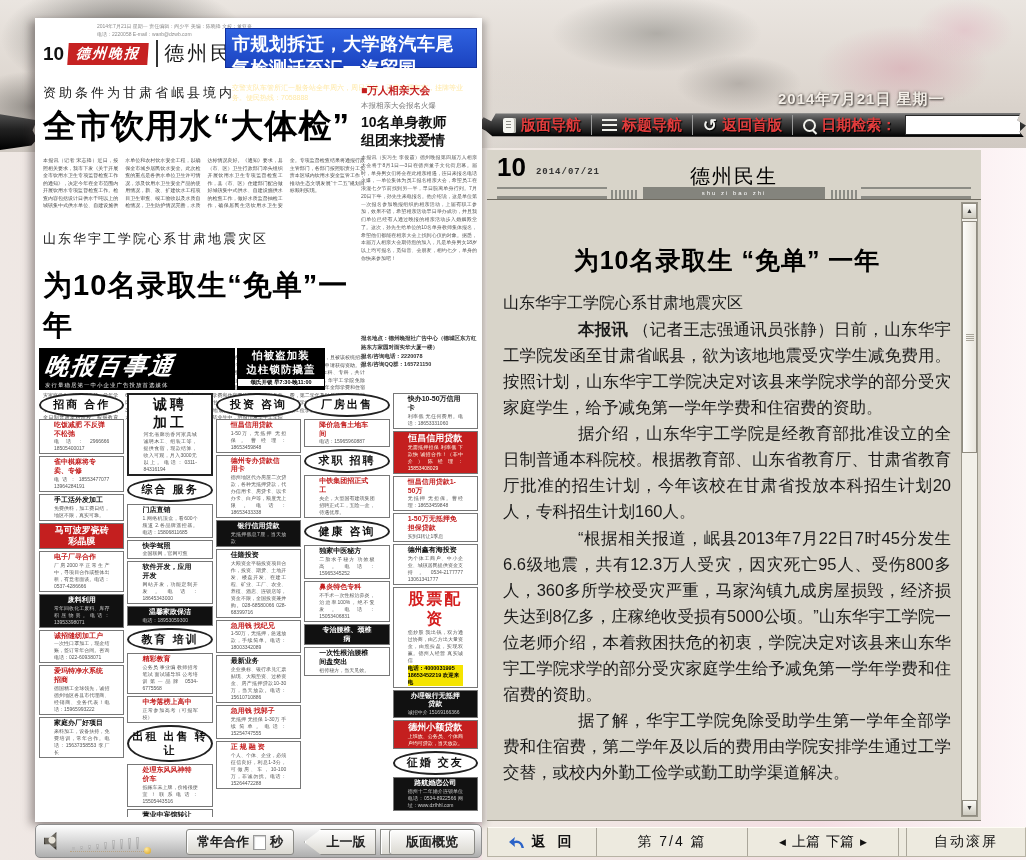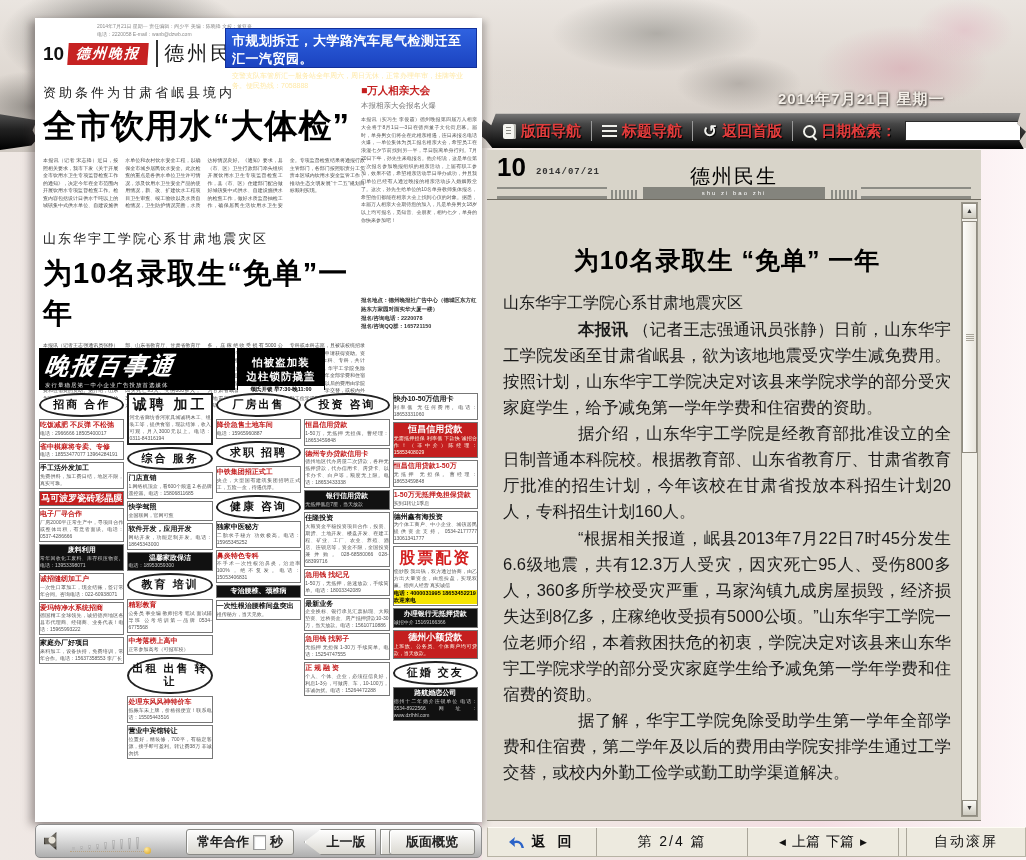--- a/index.html
+++ b/index.html
@@ -19,21 +19,21 @@
       linear-gradient(180deg,#eae5e0 0%,#ddd6cf 60%,#cfc8c1 100%);}
   .pink-right{position:absolute;left:482px;top:148px;width:544px;height:712px;
     background:linear-gradient(90deg,#efe9e3 0%,#f4dee3 62%,#f9ecef 82%,#fdf6f7 100%);}
   .date-display{position:absolute;left:778px;top:90px;color:#f4efe8;font-size:15px;font-weight:bold;
     text-shadow:1px 1px 2px #4a4440,0 0 3px #6b635c;letter-spacing:1px;text-align:center;}
   
   .torn-left{position:absolute;left:0;top:112px;width:37px;height:38px;
     background:linear-gradient(180deg,#555 0%,#222 45%,#000 100%);
     clip-path:polygon(0 6%,100% 22%,88% 48%,100% 72%,85% 88%,0 100%);}
   
-  .toolbar{position:absolute;left:477px;top:113px;width:549px;height:36px;
+  .toolbar{position:absolute;left:477px;top:113px;width:549px;height:24px;
     background:linear-gradient(180deg,#7a7a7a 0%,#474747 30%,#1c1c1c 75%,#000 100%);
     clip-path:polygon(0 55%,1.2% 18%,2.6% 34%,3.4% 2%,99% 0,98.4% 30%,100% 52%,98.8% 78%,99.6% 100%,2.8% 97%,1.6% 74%);
     display:flex;align-items:center;padding-left:26px;box-sizing:border-box;
     box-shadow:0 3px 5px rgba(0,0,0,.45);}
   .tb-item{display:flex;align-items:center;gap:5px;color:#e23c3c;font-size:15px;font-weight:bold;
     cursor:pointer;white-space:nowrap;text-shadow:1px 1px 1px #000;}
   .tb-sep{width:1px;height:20px;background:#9a9a9a;margin:0 10px;flex:none;}
   .ic-page{width:13px;height:15px;background:#f5f5f0;border-radius:2px;position:relative;flex:none;
     box-shadow:inset -2px 0 0 #b9b9b2;}
   .ic-page::after{content:"";position:absolute;left:3px;top:3px;width:5px;height:9px;background:
@@ -53,55 +53,55 @@
   .np-masthead{position:absolute;left:8px;top:22px;display:flex;align-items:center;gap:4px;}
   .np-pageno{font-size:19px;font-weight:bold;color:#111;}
   .np-brand{background:#c62222;color:#fff;font-size:14px;font-weight:bold;font-style:italic;
     font-family:"DejaVu Serif",serif;padding:2px 8px;letter-spacing:2px;transform:skew(-4deg);}
   .np-section{font-size:20px;color:#1a1a1a;letter-spacing:3px;border-left:2px solid #333;
     border-right:2px solid #333;padding:0 6px;margin-left:4px;}
   .np-tag{font-size:20px;font-weight:bold;color:#111;border-right:2px solid #333;padding-right:6px;letter-spacing:2px;}
   .np-banner{position:absolute;right:5px;top:10px;width:252px;height:40px;
     background:linear-gradient(180deg,#2f62e0 0%,#1b43c0 100%);border:1px solid #12309a;
     color:#fff;padding:3px 6px;box-sizing:border-box;}
-  .np-banner .b1{font-size:13px;font-weight:bold;letter-spacing:.5px;}
+  .np-banner .b1{font-size:18px;font-weight:bold;letter-spacing:.5px;}
   .np-banner .b2{font-size:7px;margin-top:3px;color:#ffe9a8;}
   .a1{position:absolute;left:8px;top:66px;width:322px;}
   .a1-kicker{font-size:13px;color:#222;letter-spacing:3px;}
   .a1-headline{font-size:33px;font-weight:900;color:#000;letter-spacing:1px;margin-top:2px;}
   .a1-body{margin-top:8px;height:78px;overflow:hidden;column-count:4;column-gap:7px;
     font-size:5px;line-height:1.5;color:#4a4a4a;text-align:justify;}
   .np-sidebar{position:absolute;right:5px;top:66px;width:116px;}
   .sb-tag{color:#c41f1f;font-weight:bold;font-size:10.5px;}
   .sb-sub{font-size:7.5px;color:#777;margin:3px 0;}
   .sb-head{font-size:14px;font-weight:900;color:#111;line-height:1.25;}
   .sb-body{margin-top:5px;height:178px;overflow:hidden;font-size:5px;line-height:1.55;color:#555;text-align:justify;}
   .sb-contact{font-size:5.5px;font-weight:bold;color:#333;line-height:1.6;margin-top:2px;}
   .a2{position:absolute;left:8px;top:212px;width:322px;}
   .a2-kicker{font-size:13px;color:#222;letter-spacing:2px;}
-  .a2-headline{font-size:29px;font-weight:900;color:#000;margin-top:6px;letter-spacing:1px;}
+  .a2-headline{font-size:29px;font-weight:900;color:#000;margin-top:18px;letter-spacing:1px;}
   .a2-body{margin-top:8px;height:82px;overflow:hidden;column-count:4;column-gap:7px;
     font-size:5px;line-height:1.5;color:#4a4a4a;text-align:justify;}
   
   .classifieds{position:absolute;left:4px;right:4px;top:330px;bottom:4px;}
   .cl-header{display:flex;height:42px;gap:2px;}
   .cl-brandbox{width:196px;background:#000;color:#fff;position:relative;flex:none;}
   .cl-brand{font-family:"DejaVu Serif",serif;font-style:italic;font-weight:bold;font-size:24px;
     letter-spacing:2px;padding:2px 6px 0;transform:skew(-8deg);white-space:nowrap;}
   .cl-brandsub{font-size:5.5px;color:#eee;padding:0 6px;letter-spacing:1px;}
   .cl-promo{flex:1;padding:1px 3px;overflow:hidden;}
   .cl-promo .p1{font-size:9px;font-weight:bold;font-style:italic;color:#111;white-space:nowrap;}
   .cl-promo .p2{font-size:6px;color:#c22;margin-top:1px;}
   .cl-promo .p3{font-size:5px;color:#444;margin-top:1px;}
-  .cl-lockbox{width:88px;background:#000;color:#fff;text-align:center;flex:none;padding-top:8px;}
+  .cl-lockbox{width:88px;background:#000;color:#fff;text-align:center;flex:none;padding-top:1px;}
   .cl-lockbox .l1,.cl-lockbox .l2{font-size:10.5px;font-weight:bold;letter-spacing:1px;}
   .cl-lockbox .l3{font-size:5.5px;background:#fff;color:#000;margin:2px 1px 0;font-weight:bold;}
   .cl-grid{display:flex;gap:3px;margin-top:3px;height:424px;overflow:hidden;}
   .ads-col{flex:1;display:flex;flex-direction:column;gap:2px;overflow:hidden;}
-  .ad{border:1px solid #777;padding:1px 0;background:#fff;flex:none;}
+  .ad{border:1px solid #777;padding:1px 14px;background:#fff;flex:none;}
   .ad-t{font-size:7px;font-weight:bold;color:#111;line-height:1.25;}
   .ad-d{font-size:5px;color:#555;line-height:1.4;text-align:justify;}
   .ad-d:empty,.ad-y:empty{display:none;}
   .ad-y{font-size:5.5px;background:#f5e400;color:#000;font-weight:bold;margin-top:1px;}
   .ad.oval{border:2px solid #222;border-radius:50%;text-align:center;padding:3px 0;}
   .ad.oval .ad-t{font-size:11px;letter-spacing:2px;}
   .ad.red .ad-t{color:#c41f1f;}
   .ad.redbox{background:#c41f1f;text-align:center;}
   .ad.redbox .ad-t{color:#fff;font-size:9px;}
   .ad.redbox .ad-d{color:#ffe;}
@@ -227,20 +227,24 @@
 
     <div class="a1">
       <div class="a1-kicker">资助条件为甘肃省岷县境内</div>
       <div class="a1-headline">全市饮用水“大体检”</div>
       <div class="a1-body">本报讯（记者 宋志锋）近日，按照相关要求，我市下发《关于开展全市饮用水卫生专项监督检查工作的通知》，决定今年在全市范围内开展饮用水专项监督检查工作。检查内容包括设计日供水千吨以上的城镇集中式供水单位、自建设施供水单位和农村饮水安全工程，以确保全市城乡居民饮水安全。此次检查的重点是各供水单位卫生许可情况，涉及饮用水卫生安全产品的使用情况，新、改、扩建饮水工程项目卫生审查、竣工验收以及水质自检情况，卫生防护情况完善，水质达标情况良好。《通知》要求，县（市、区）卫生行政部门牵头组织开展饮用水卫生专项监督检查工作，县（市、区）住建部门配合做好城镇集中式供水、自建设施供水的检查工作，做好水质监督抽检工作，确保居民生活饮用水卫生安全。专项监督检查结果将通报行政主管部门，各部门按照职责分工负责本区域内饮用水安全监管工作，推动生态文明发展“十二五”规划目标顺利实现。</div>
     </div>
 
     <div class="np-sidebar">
       <div class="sb-tag">■万人相亲大会</div>
       <div class="sb-sub">本报相亲大会报名火爆</div>
+      <div class="sb-head">
+        <div>10名单身教师</div>
+        <div>组团来找爱情</div>
+      </div>
       <div class="sb-body">本报讯（实习生 李俊霞）德州晚报第四届万人相亲大会将于8月1日—3日在德州董子文化街启幕。届时，单身男女们将会在此相亲相遇，连日来报名电话火爆，一单位集体为员工报名相亲大会，希望员工在浪漫七夕节前找到另一半，早日脱离单身行列。7月20日下午，孙先生来电报名。他介绍说，这是单位第一次报名参加晚报组织的相亲活动，上届有职工参加，效果不错，希望相亲活动早日举办成功，并且我们单位已经有人通过晚报的相亲活动步入婚姻殿堂了。这次，孙先生给单位的10名单身教师集体报名，希望他们都能在相亲大会上找到心仪的对象。据悉，本届万人相亲大会期待您的加入，凡是单身男女18岁以上均可报名，觅知音、会朋友，相约七夕，单身的你快来参加吧！</div>
       <div class="sb-contact">
         <div>报名地点：德州晚报社广告中心（德城区东方红路东方家园对面实华大厦一楼）</div>
         <div>报名/咨询电话：2220078</div>
         <div>报名/咨询QQ群：165721150</div>
       </div>
     </div>
 
     <div class="a2">
       <div class="a2-kicker">山东华宇工学院心系甘肃地震灾区</div>
@@ -368,64 +372,20 @@
           </div>
             <div class="ad box">
             <div class="ad-t">营业中宾馆转让</div>
             <div class="ad-d">位置好，精装修，700平，有稳定客源，接手即可盈利。转让费38万 非诚勿扰</div>
 
           </div>
           </div>
         <div class="ads-col">
 
         <div class="ad oval">
-            <div class="ad-t">厂房出售</div>
-
-          </div>
-            <div class="ad red">
-            <div class="ad-t">降价急售土地车间</div>
-            <div class="ad-d">电话：15965960887</div>
-
-          </div>
-            <div class="ad oval">
-            <div class="ad-t">求职 招聘</div>
-
-          </div>
-            <div class="ad red">
-            <div class="ad-t">中铁集团招正式工</div>
-            <div class="ad-d">央企，大型国有建筑集团招聘正式工，五险一金，待遇优厚。</div>
-
-          </div>
-            <div class="ad oval">
-            <div class="ad-t">健康 咨询</div>
-
-          </div>
-            <div class="ad box">
-            <div class="ad-t">独家中医秘方</div>
-            <div class="ad-d">二胎求子秘方 功效极高。电话：15965345252</div>
-
-          </div>
-            <div class="ad red">
-            <div class="ad-t">鼻炎特色专科</div>
-            <div class="ad-d">不手术一次性根治鼻炎，治愈率100%，绝不复发。电话：15053406831</div>
-
-          </div>
-            <div class="ad blk">
-            <div class="ad-t">专治腰椎、颈椎病</div>
-
-          </div>
-            <div class="ad box">
-            <div class="ad-t">一次性根治腰椎间盘突出</div>
-            <div class="ad-d">祖传秘方，当天见效。</div>
-
-          </div>
-          </div>
-        <div class="ads-col">
-
-        <div class="ad oval">
             <div class="ad-t">投资 咨询</div>
 
           </div>
             <div class="ad red">
             <div class="ad-t">恒昌信用贷款</div>
             <div class="ad-d">1-50万，无抵押 无担保。曹经理：18653459848</div>
 
           </div>
             <div class="ad red">
             <div class="ad-t">德州专办贷款信用卡</div>
@@ -453,20 +413,64 @@
 
           </div>
             <div class="ad red">
             <div class="ad-t">急用钱 找郭子</div>
             <div class="ad-d">无抵押 无担保 1-30万 手续简单。电话：15254747555</div>
 
           </div>
             <div class="ad red">
             <div class="ad-t">正 规 融 资</div>
             <div class="ad-d">个人、个体、企业，必须征信良好，利息1-3分，可做房、车，10-100万，非诚勿扰。电话：15264472288</div>
+
+          </div>
+          </div>
+        <div class="ads-col">
+
+        <div class="ad oval">
+            <div class="ad-t">厂房出售</div>
+
+          </div>
+            <div class="ad red">
+            <div class="ad-t">降价急售土地车间</div>
+            <div class="ad-d">电话：15965960887</div>
+
+          </div>
+            <div class="ad oval">
+            <div class="ad-t">求职 招聘</div>
+
+          </div>
+            <div class="ad red">
+            <div class="ad-t">中铁集团招正式工</div>
+            <div class="ad-d">央企，大型国有建筑集团招聘正式工，五险一金，待遇优厚。</div>
+
+          </div>
+            <div class="ad oval">
+            <div class="ad-t">健康 咨询</div>
+
+          </div>
+            <div class="ad box">
+            <div class="ad-t">独家中医秘方</div>
+            <div class="ad-d">二胎求子秘方 功效极高。电话：15965345252</div>
+
+          </div>
+            <div class="ad red">
+            <div class="ad-t">鼻炎特色专科</div>
+            <div class="ad-d">不手术一次性根治鼻炎，治愈率100%，绝不复发。电话：15053406831</div>
+
+          </div>
+            <div class="ad blk">
+            <div class="ad-t">专治腰椎、颈椎病</div>
+
+          </div>
+            <div class="ad box">
+            <div class="ad-t">一次性根治腰椎间盘突出</div>
+            <div class="ad-d">祖传秘方，当天见效。</div>
 
           </div>
           </div>
         <div class="ads-col">
 
         <div class="ad box">
             <div class="ad-t">快办10-50万信用卡</div>
             <div class="ad-d">利率低 无任何费用。电话：18653331060</div>
 
           </div>
@@ -588,21 +592,21 @@
   </div>
 
   <div class="bar-right">
     <div class="br-cell br-back">
       <svg width="17" height="15" viewBox="0 0 17 15">
         <path d="M15 13 C14 7, 9 4, 5 6 L6 2 L0 7 L6 12 L5.5 8.5 C9 7, 12 9, 12.5 13 Z" fill="#2b63c8"></path>
       </svg>
       <span>返 回</span>
     </div>
     <div class="br-cell br-count">
-      <span>第  2/4  篇</span>
+      <span>第  7/4  篇</span>
     </div>
     <div class="br-cell br-nav">
       <span class="tri">◀</span>
       <span>上篇</span>
       <span>下篇</span>
       <span class="tri">▶</span>
     </div>
     <div class="br-cell br-fill"></div>
     <div class="br-cell br-scroll">
       <span>自动滚屏</span>

